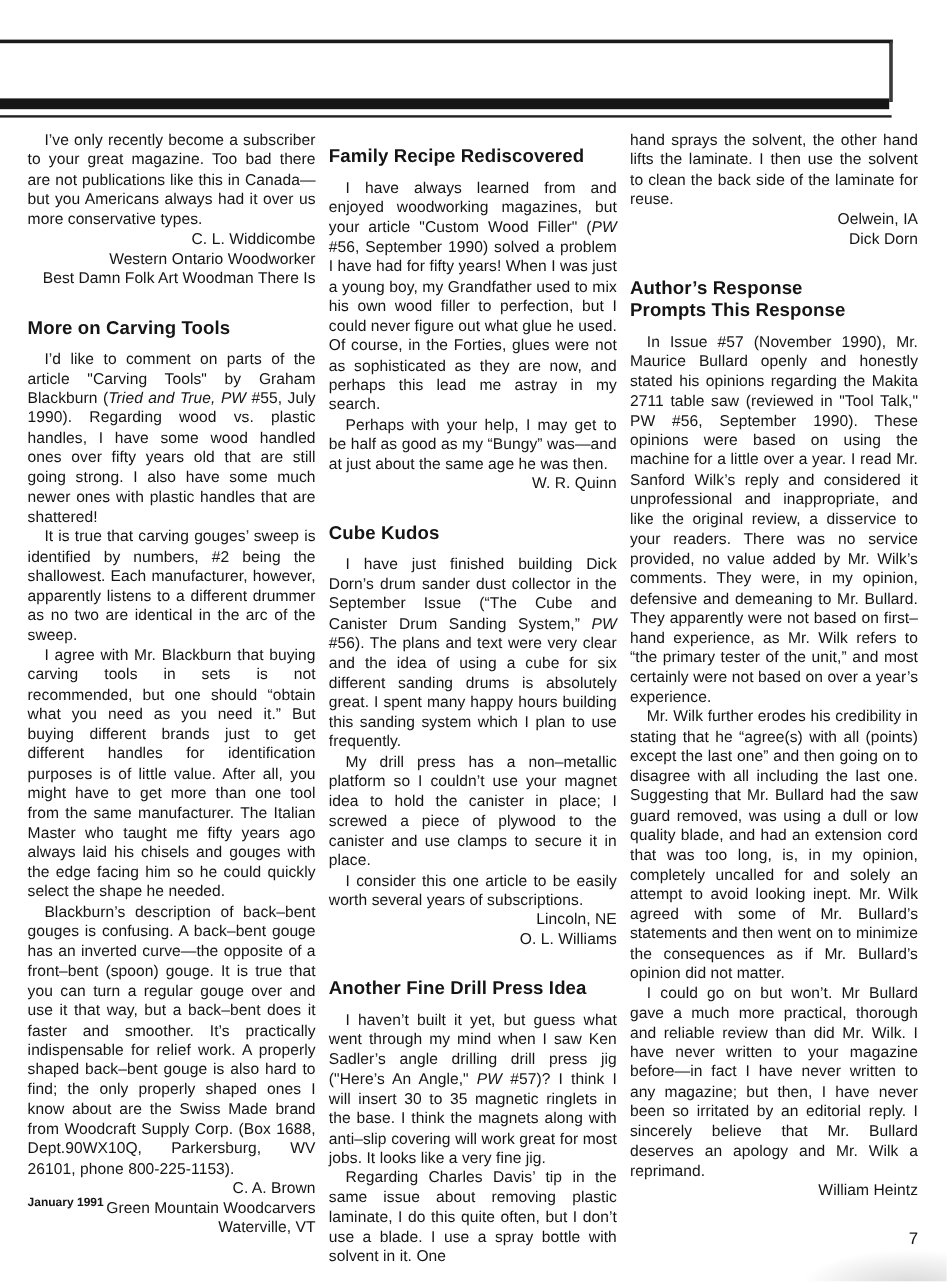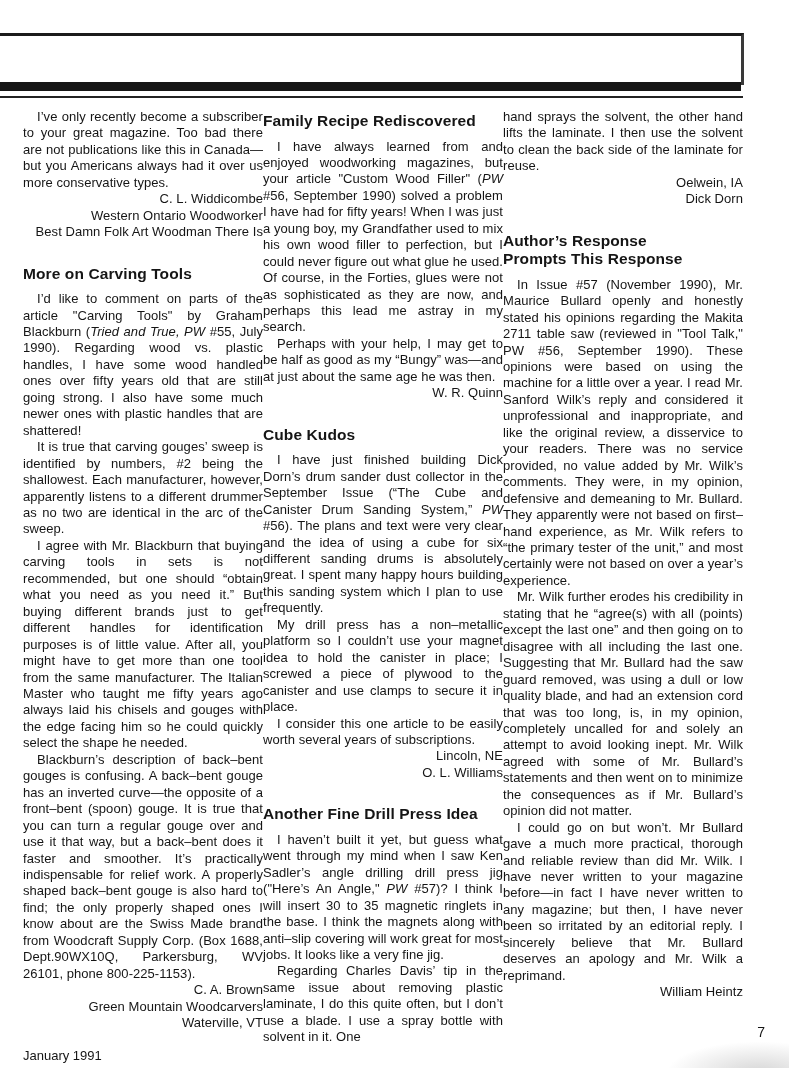--- a/index.html
+++ b/index.html
@@ -16,40 +16,40 @@
   }
   .header-bar{
     position:absolute;left:-14px;top:82px;width:755px;height:9px;background:#161616;
   }
   .header-rule{
     position:absolute;left:-14px;top:96px;width:757px;height:2px;background:#232323;
   }
   
   .columns{
     position:absolute;left:23px;top:109px;width:741px;
-    display:flex;
+    display:flex;gap:11px;
   }
   .col{
     flex:0 0 240px;width:240px;
     font-size:13px;line-height:16.45px;letter-spacing:0.05px;
     text-align:justify;
   }
   .col p{margin:0;text-indent:14px}
   .col p.noindent{text-indent:0}
   .col h2{
     font-size:15.5px;line-height:18.5px;letter-spacing:0.1px;
     margin:24px 0 8px 0;text-align:left;white-space:pre-line;font-weight:bold;
   }
-  .col h2:first-child{margin-top:3px}
+  .col h2:first-child{margin-top:13px}
   .sig{text-align:right;margin:0}
   i{}
   
   .footer-left{
-    position:absolute;left:23px;top:1048px;
-    font-weight:normal;font-size:13px;
+    position:absolute;left:23px;top:997px;
+    font-weight:bold;font-size:10px;
   }
   .footer-right{
     position:absolute;right:24px;top:1024px;font-size:14px;
   }
   .smudge{
     position:absolute;right:0;bottom:0;width:120px;height:26px;
     background:radial-gradient(ellipse at 75% 115%, rgba(150,150,150,.38), rgba(255,255,255,0) 72%);
     pointer-events:none;
   }
 </style>

